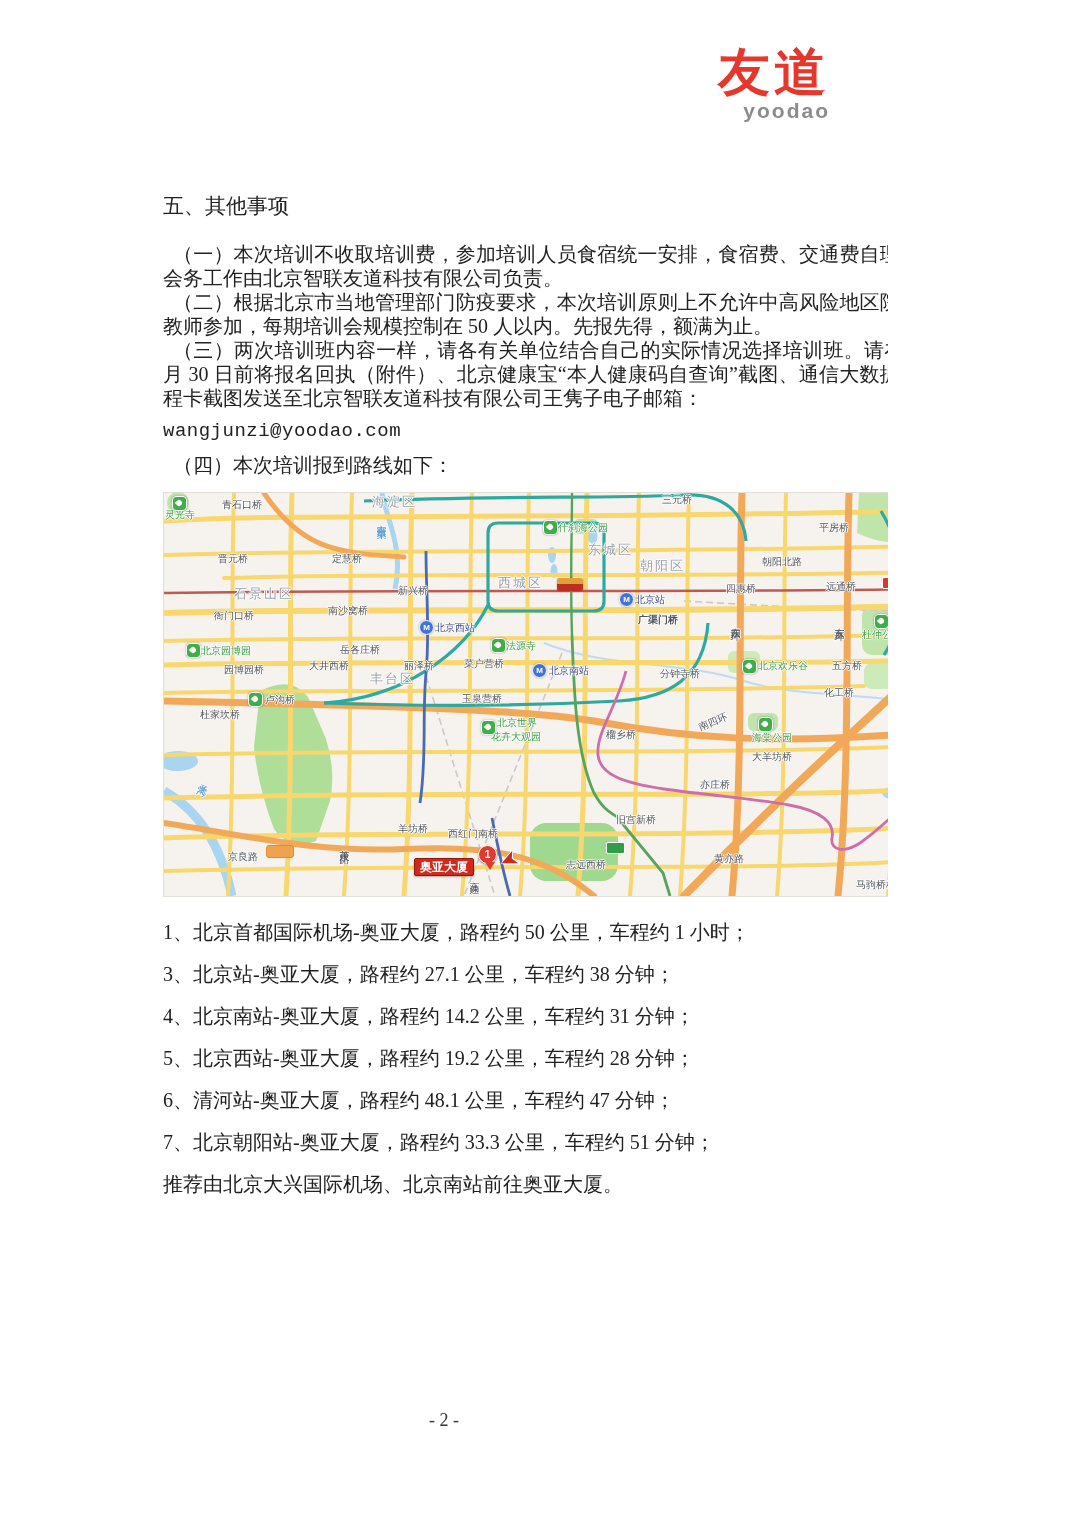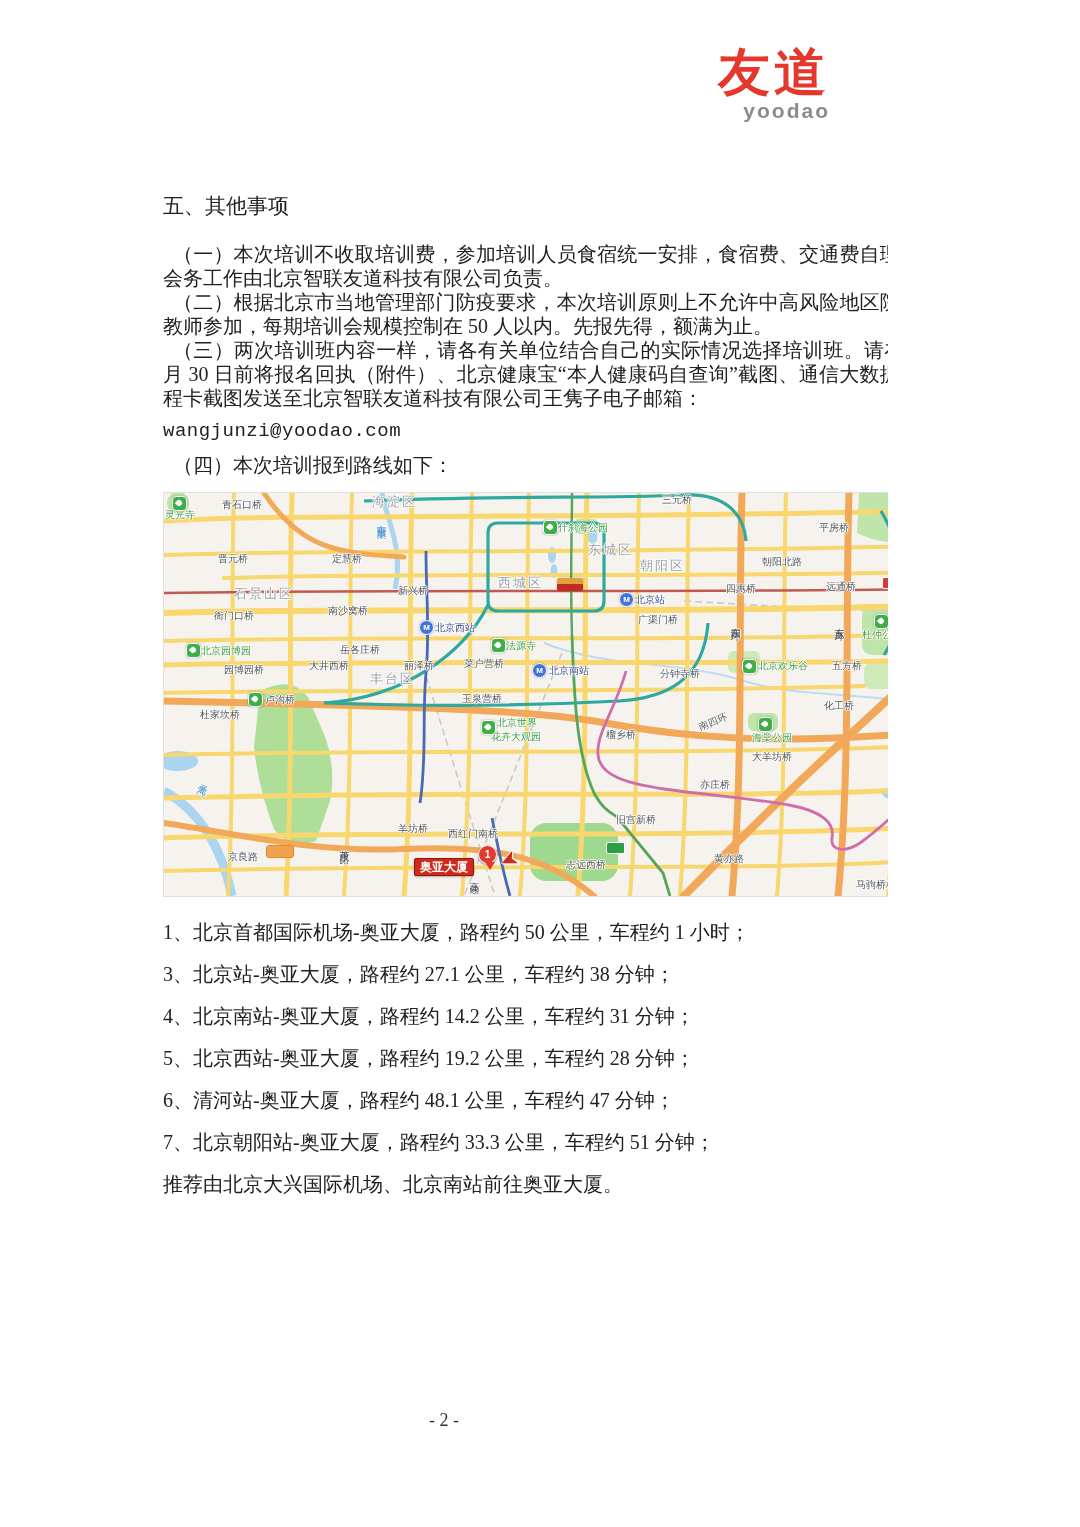--- a/index.html
+++ b/index.html
@@ -192,41 +192,41 @@
           <span class="mlabel road" style="left: 240px; top: 168px;">丽泽桥</span>
 
           <span class="mlabel road" style="left: 300px; top: 166px;">菜户营桥</span>
 
           <span class="mlabel road" style="left: 298px; top: 201px;">玉泉营桥</span>
 
           <span class="mlabel road" style="left: 101px; top: 202px;">卢沟桥</span>
 
           <span class="mlabel road" style="left: 36px; top: 217px;">杜家坎桥</span>
 
-          <span class="mlabel road" style="left: 474px; top: 122px;">广渠门桥</span>
+          <span class="mlabel road" style="left: 474px; top: 122px; font-weight: bold;">广渠门桥</span>
 
           <span class="mlabel road" style="left: 498px; top: 2px;">三元桥</span>
 
           <span class="mlabel road" style="left: 655px; top: 30px;">平房桥</span>
 
           <span class="mlabel road" style="left: 598px; top: 64px;">朝阳北路</span>
 
           <span class="mlabel road" style="left: 562px; top: 91px;">四惠桥</span>
 
           <span class="mlabel road" style="left: 662px; top: 89px;">远通桥</span>
 
           <span class="mlabel road" style="left: 668px; top: 168px;">五方桥</span>
 
           <span class="mlabel road" style="left: 496px; top: 176px;">分钟寺桥</span>
 
           <span class="mlabel road" style="left: 442px; top: 237px;">榴乡桥</span>
 
           <span class="mlabel road tilt" style="left: 534px; top: 224px;">南四环</span>
 
-          <span class="mlabel road" style="left: 660px; top: 208px;">化工桥</span>
+          <span class="mlabel road" style="left: 660px; top: 195px;">化工桥</span>
 
           <span class="mlabel road" style="left: 588px; top: 259px;">大羊坊桥</span>
 
           <span class="mlabel road" style="left: 733px; top: 249px;">东石</span>
 
           <span class="mlabel road" style="left: 536px; top: 287px;">亦庄桥</span>
 
           <span class="mlabel road" style="left: 452px; top: 322px;">旧宫新桥</span>
 
           <span class="mlabel road" style="left: 402px; top: 367px;">志远西桥</span>

